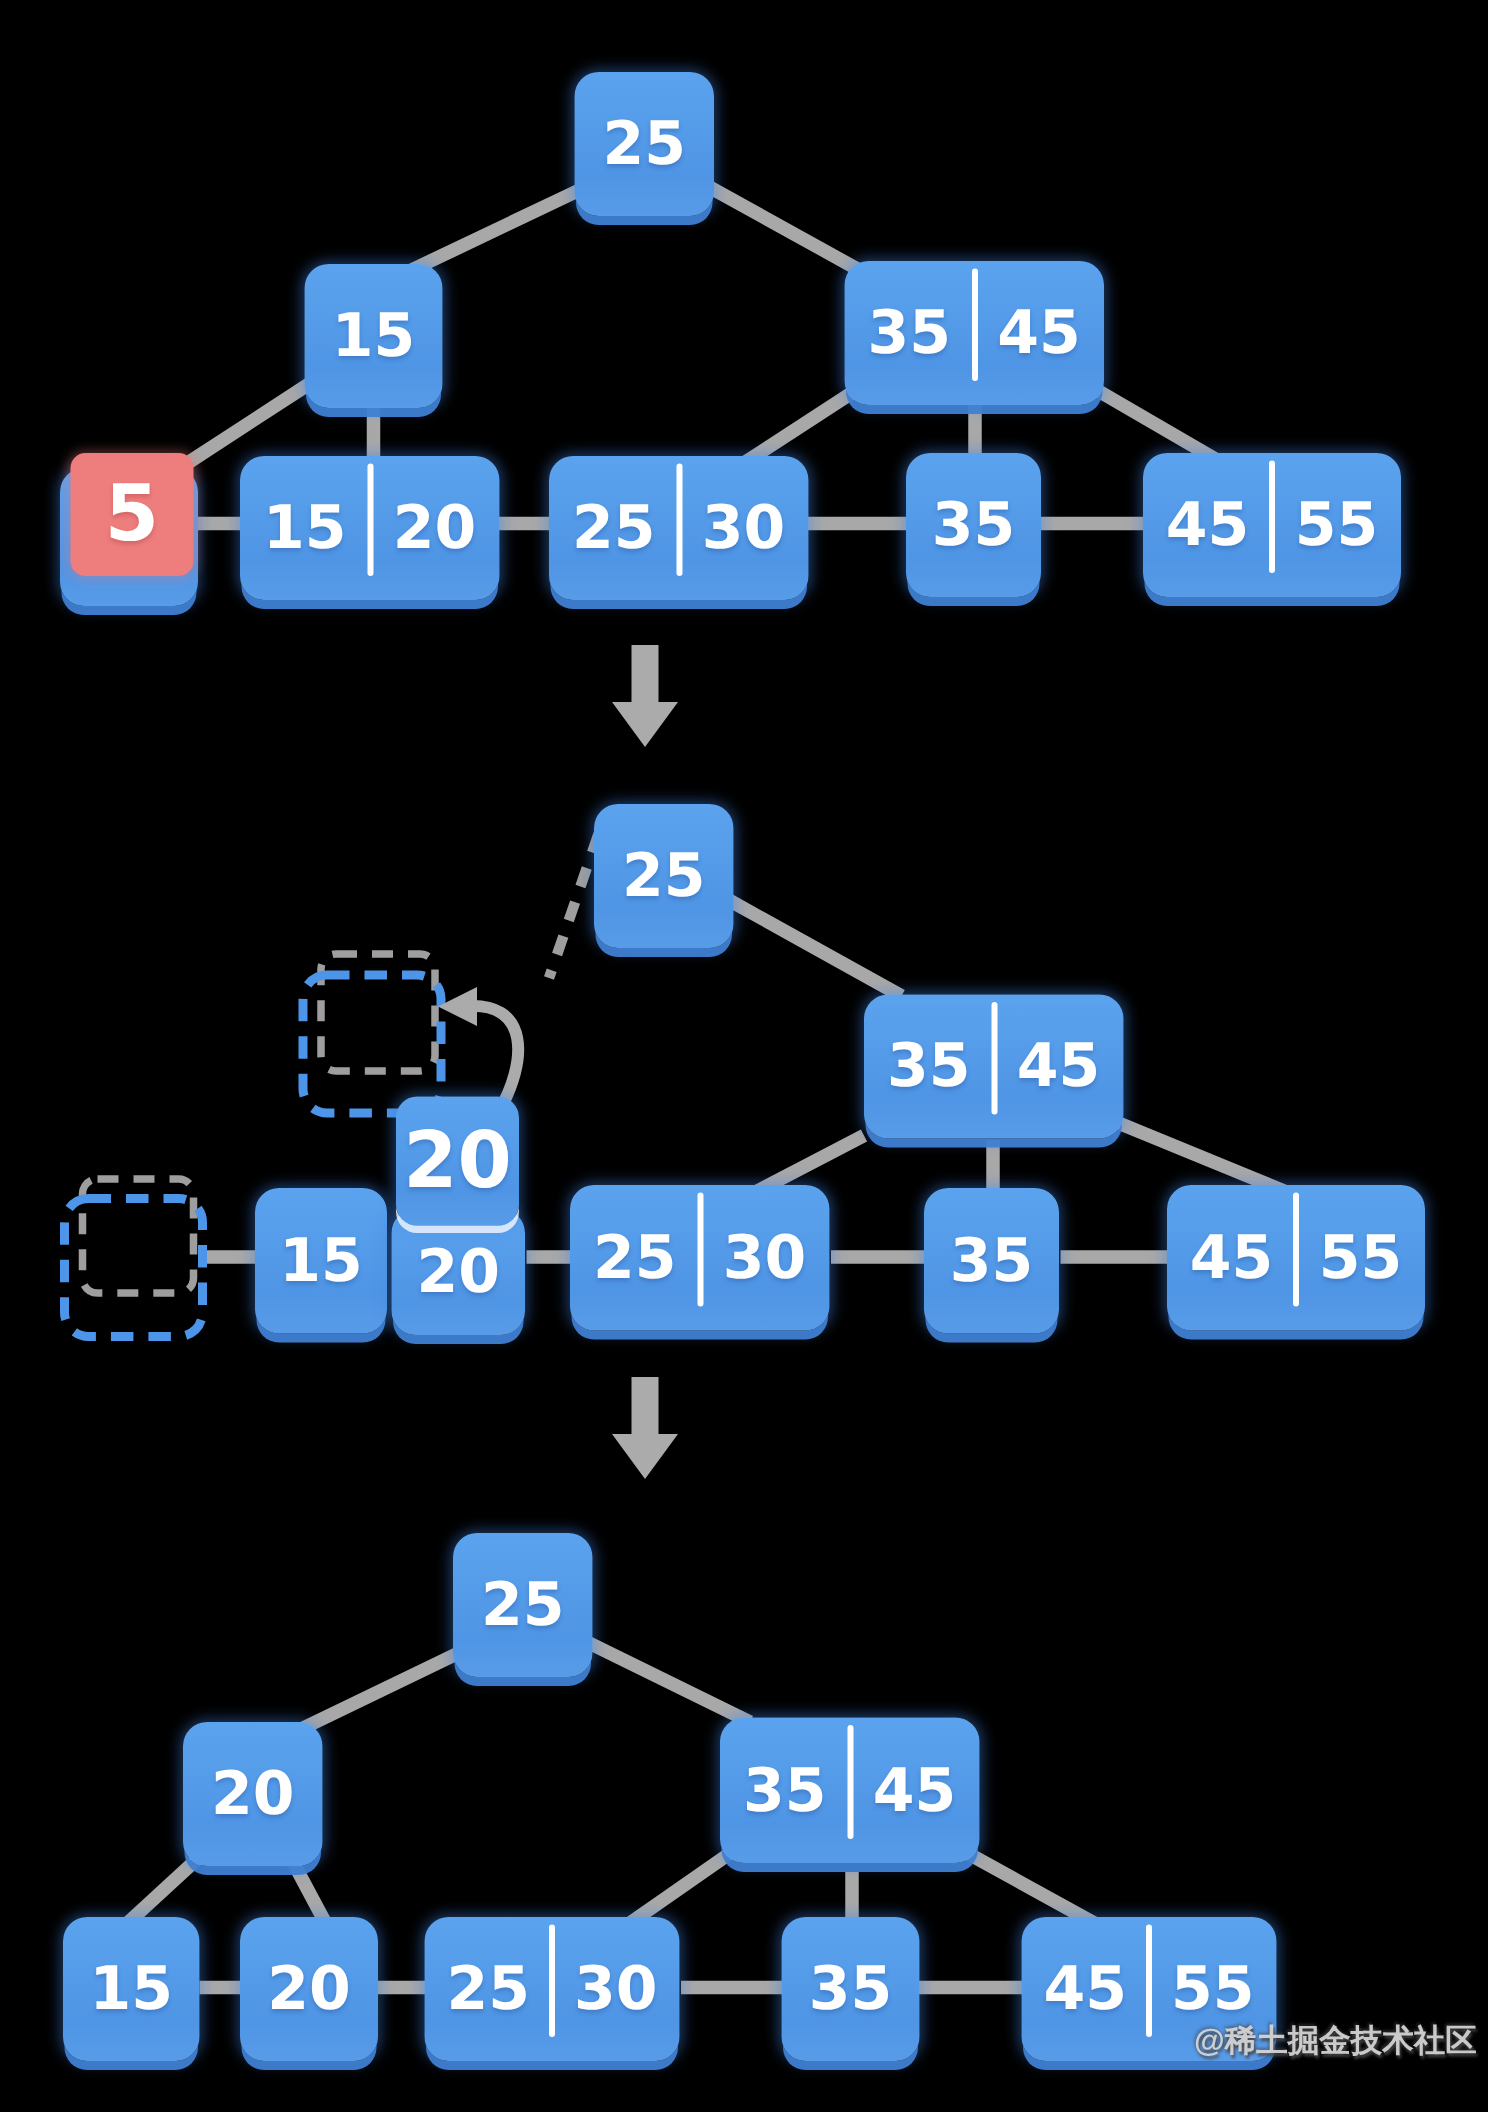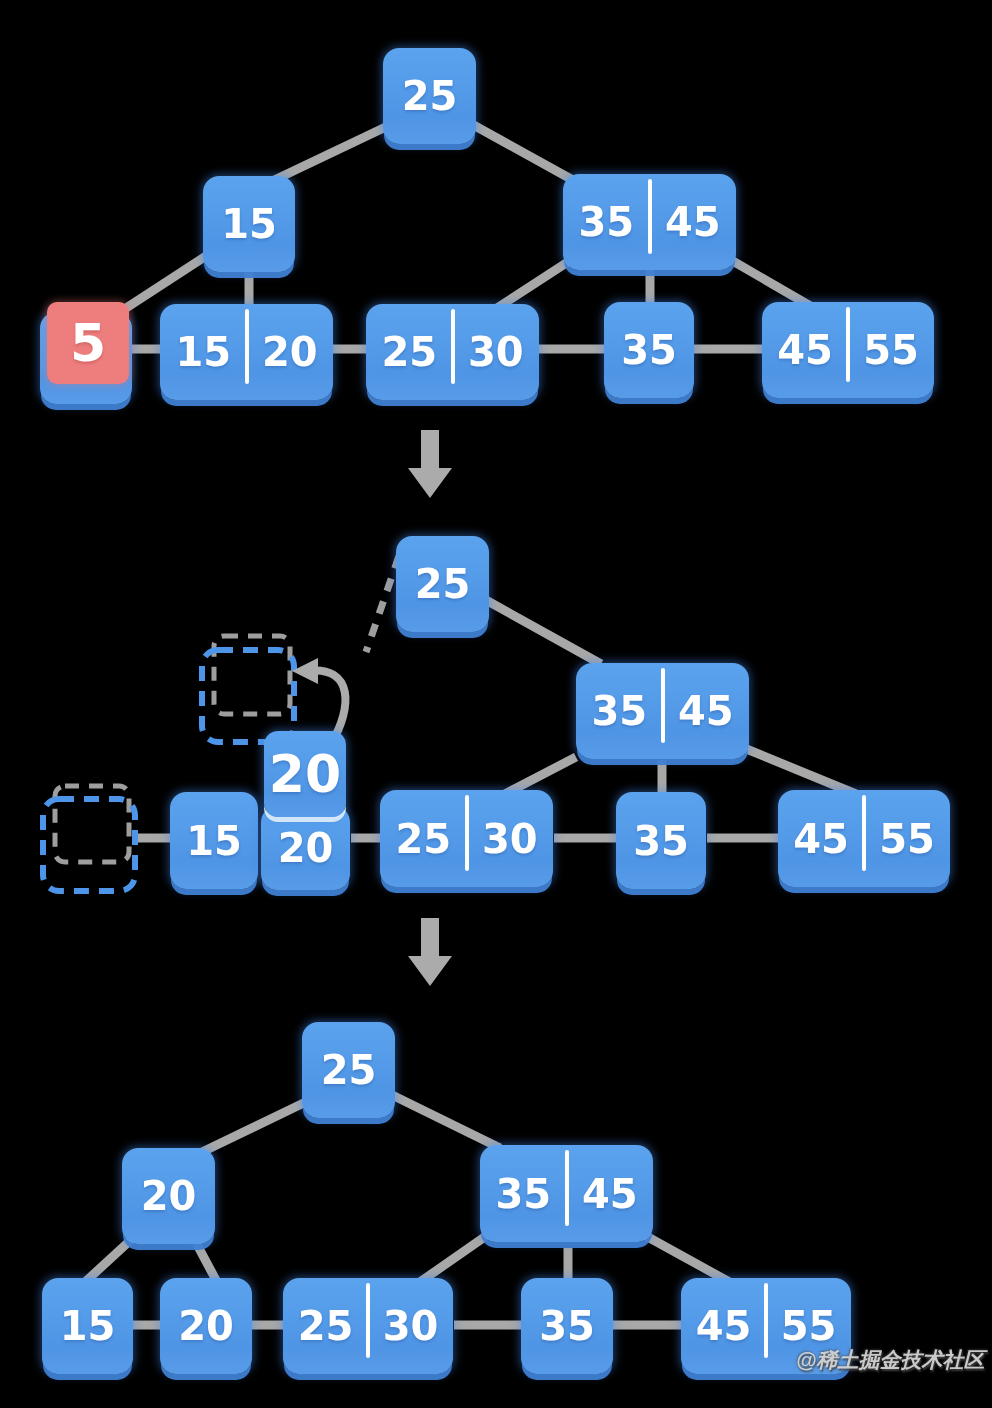--- a/index.html
+++ b/index.html
@@ -33,21 +33,20 @@
     box-shadow:0 5px 0 0 rgba(255,255,255,0.75),0 0 9px 2px rgba(64,130,228,0.45);
   }
   .node.floating .key{font-size:52px;}
   .node.short{height:84px;}
   #watermark{
     position:absolute;left:796px;top:1346px;z-index:6;
     color:rgba(215,215,215,0.92);font-size:21px;font-weight:700;
     font-family:"Liberation Sans",sans-serif;
     text-shadow:1px 2px 2px rgba(70,70,70,0.95),-1px -1px 2px rgba(70,70,70,0.6);
     white-space:nowrap;
-    font-style:italic;
   }
 </style>
 </head>
 <body>
 
 <div id="canvas">
 
   <svg id="edges" width="992" height="1408" viewBox="0 0 992 1408">
 
     <g stroke="#A8A8A8" stroke-width="9">

